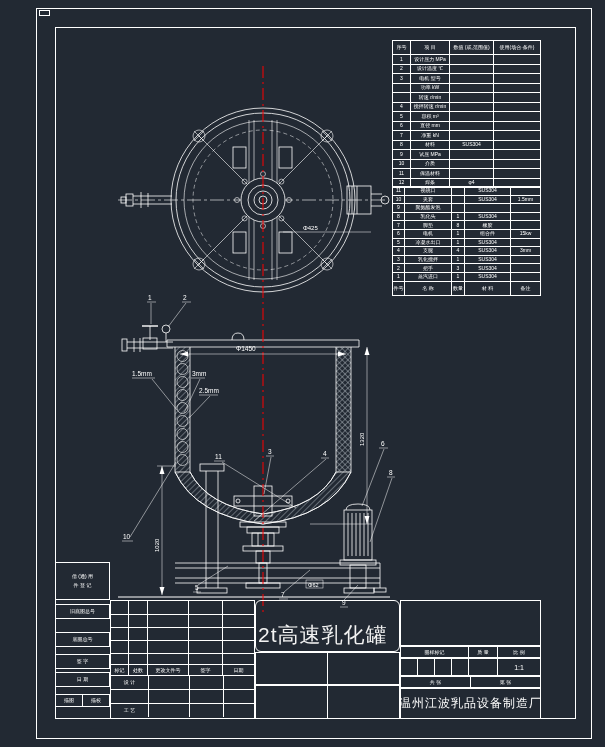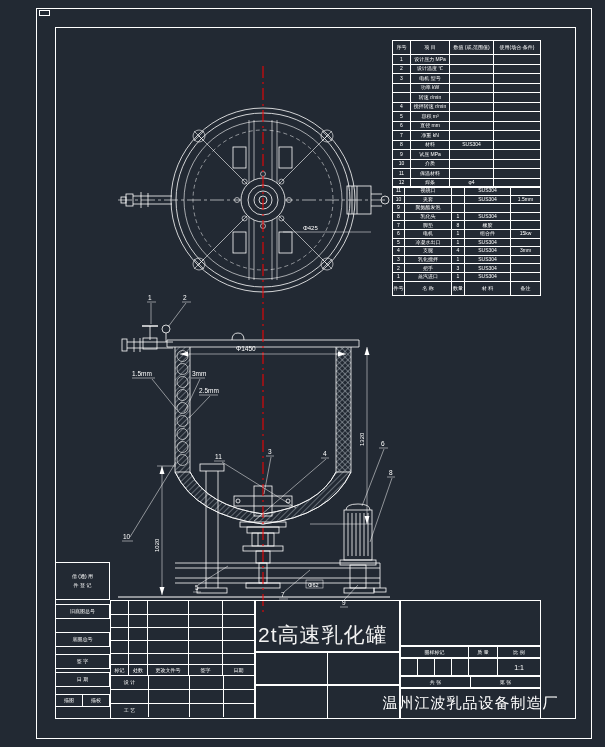--- a/index.html
+++ b/index.html
@@ -11,21 +11,21 @@
         color:#fff;overflow:hidden;white-space:nowrap;box-sizing:border-box;}
   .trow{display:flex;box-sizing:border-box;border-top:1px solid #fff;}
   .trow .cell{border-right:1px solid #fff;}
   .trow .cell:last-child{border-right:none;}
   
   .tc-no{width:18px;}.tc-item{width:39px;}.tc-val{width:44px;}.tc-note{flex:1;}
   
   .pc-no{width:12px;}.pc-name{width:47px;}.pc-qty{width:13px;}.pc-mat{width:46px;}.pc-note{flex:1;}
   .smalllbl{font-size:5px;line-height:1;display:flex;align-items:center;justify-content:center;color:#fff;}
   .big-title{font-size:21px;color:#f2f2f2;letter-spacing:1px;white-space:nowrap;}
-  .company{font-size:15px;letter-spacing:1px;white-space:nowrap;}
+  .company{font-size:12px;letter-spacing:1px;white-space:nowrap;}
   svg text{fill:#ffffff;font-family:"Liberation Sans",sans-serif;}
 </style>
 </head>
 <body>
 
 <div class="page">
 
   <div class="abs bd" style="left:36px;top:8px;width:556px;height:731px;"></div>
   <div class="abs bd" style="left:55px;top:27px;width:521px;height:692px;border-width:1px;"></div>
   <div class="abs bd" style="left:39px;top:10px;width:11px;height:6px;"></div>
@@ -541,21 +541,21 @@
         <div class="cell" style="flex:1;"></div>
       </div>
     <div class="trow" style="height:14px;">
       <div class="cell" style="width:38px;">工 艺</div>
       <div class="cell" style="width:41px;"></div>
         <div class="cell" style="width:34px;"></div>
         <div class="cell" style="flex:1;"></div>
     </div>
   </div>
 
-  <div class="abs bd" style="left:255px;top:600px;width:145px;height:52px;display:flex;align-items:flex-end;padding:0 10px 2px 2px;">
+  <div class="abs bd" style="left:255px;top:600px;width:145px;height:52px;display:flex;align-items:flex-end;padding:0 10px 2px 2px;border-radius:6px;">
     <span class="big-title">2t高速乳化罐</span>
   </div>
   <div class="abs bd" style="left:255px;top:652px;width:145px;height:33px;display:flex;">
     <div class="cell" style="flex:1;border-right:1px solid #fff;"></div>
       <div class="cell" style="flex:1;"></div>
   </div>
   <div class="abs bd" style="left:255px;top:685px;width:145px;height:34px;display:flex;">
     <div class="cell" style="flex:1;border-right:1px solid #fff;"></div>
       <div class="cell" style="flex:1;"></div>
   </div>

